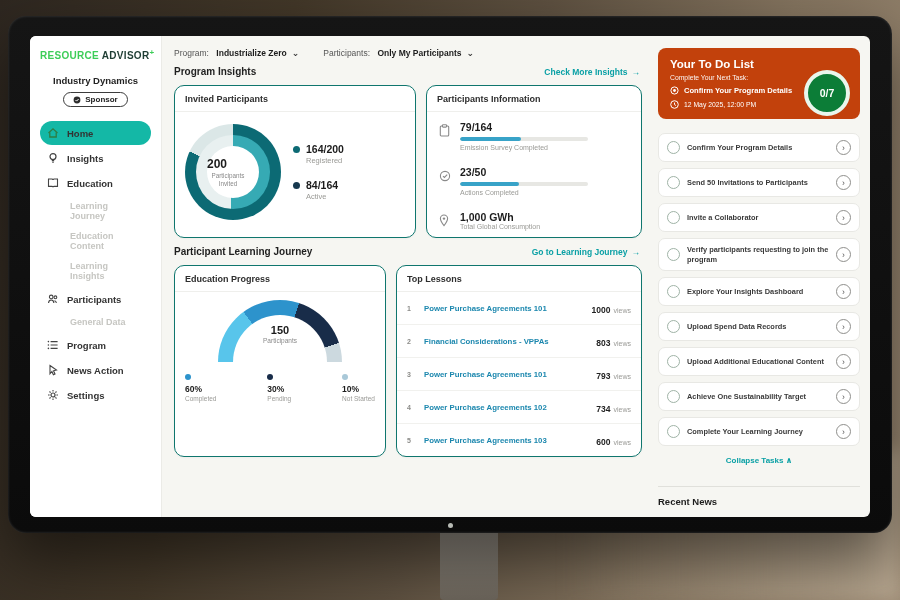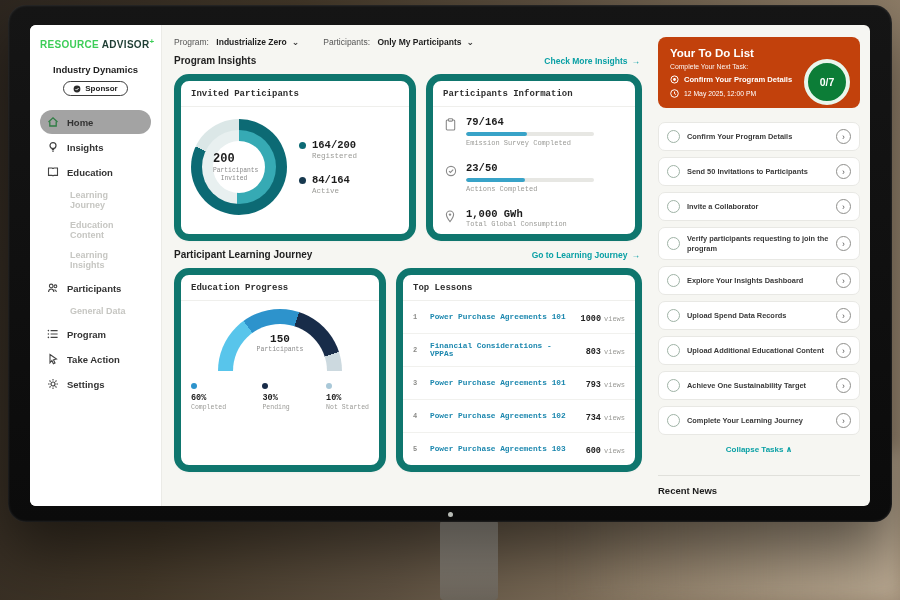--- a/index.html
+++ b/index.html
@@ -3,55 +3,55 @@
 <meta charset="utf-8">
 <style>
   html,body{margin:0;padding:0;}
   body{width:900px;height:600px;position:relative;overflow:hidden;
        font-family:"Liberation Sans","DejaVu Sans",sans-serif;
        background:linear-gradient(105deg,#2e2720 0%,#423728 28%,#5d5040 52%,#83735e 75%,#9c8a74 100%);}
   .bg-light{position:absolute;right:0;bottom:0;width:340px;height:150px;
        background:linear-gradient(90deg,rgba(196,182,160,0),rgba(205,190,166,.55));filter:blur(8px);}
   .stand{position:absolute;left:440px;top:520px;width:58px;height:80px;
        background:linear-gradient(180deg,#9a948a,#6c655b);border-radius:4px;}
-  .monitor{position:absolute;left:8px;top:5px;width:884px;height:517px;border-radius:18px;
+  .monitor{position:absolute;left:8px;top:16px;width:884px;height:517px;border-radius:18px;
        background:linear-gradient(180deg,#151515,#0b0b0b);
        box-shadow:0 28px 60px rgba(0,0,0,.5), inset 0 0 3px rgba(255,255,255,.18);}
   .led{position:absolute;left:50%;bottom:5px;width:5px;height:5px;margin-left:-2px;border-radius:50%;background:#d7dad4;opacity:.85;}
   .screen{position:absolute;left:22px;top:20px;right:22px;bottom:16px;background:#f6f6f2;border-radius:6px;overflow:hidden;display:flex;}
 
   
   .sidebar{width:132px;flex:none;background:#fff;border-right:1px solid #ebebe7;padding:12px 10px;box-sizing:border-box;}
   .logo{font-size:10px;font-weight:800;letter-spacing:.3px;white-space:nowrap;}
   .logo-a{color:#3dcd58;}
   .logo-b{color:#1e3d33;}
   .logo-plus{color:#3dcd58;font-size:8px;font-weight:800;}
   .org-name{margin-top:14px;font-size:9.5px;font-weight:700;color:#232323;text-align:center;}
   .sponsor{margin:6px auto 0;width:max-content;display:flex;align-items:center;gap:4px;
        border:1px solid #3c3c3c;border-radius:10px;padding:2px 9px;font-size:8px;font-weight:700;color:#222;cursor:pointer;background:#fff;}
   nav{margin-top:14px;}
   .nav-item{display:flex;align-items:center;gap:8px;padding:6px 7px;margin:1px 0;border-radius:14px;
        font-size:9.5px;font-weight:700;color:#333;cursor:pointer;}
-  .nav-item.active{background:#a3a3a3;}
+  .nav-item.active{background:#14b8a6;}
   .nav-ico{width:12px;height:12px;flex:none;display:flex;align-items:center;justify-content:center;}
   .nav-sub{display:block;padding:5px 7px 5px 30px;font-size:9px;font-weight:600;color:#c6c6c2;cursor:pointer;}
 
   
   .main{flex:1;min-width:0;padding:12px 10px 0 12px;box-sizing:border-box;}
   h1{font-size:17px;font-weight:800;color:#181818;margin:6px 0 10px;}
   .filters{display:flex;gap:24px;align-items:center;font-size:8.5px;margin-bottom:8px;}
   .f-label{color:#555;margin-right:5px;}
   .f-value{display:inline-flex;align-items:center;gap:5px;font-size:8.5px;font-weight:800;color:#1d1d1d;
        background:none;border:none;padding:0;cursor:pointer;font-family:inherit;}
   .chev{font-size:9px;color:#333;font-weight:700;}
   .sec-head{display:flex;justify-content:space-between;align-items:center;margin:8px 2px 8px 0;}
   .sec-title{font-size:10px;font-weight:800;color:#1f1f1f;}
   .sec-link{display:flex;align-items:center;gap:4px;color:#0aa0a5;font-size:8.5px;font-weight:800;cursor:pointer;}
   .cards-row{display:flex;gap:10px;align-items:stretch;}
-  .card{background:#fff;border:7px solid #0f766e;border-radius:15px;box-shadow:0 1px 2px rgba(0,0,0,.03);box-sizing:border-box;font-family:Liberation Mono, monospace;}
+  .card{background:#fff;border:1px solid #0f766e;border-radius:10px;box-shadow:0 1px 2px rgba(0,0,0,.03);box-sizing:border-box;}
   .card-title{padding:8px 10px 7px;font-size:9px;font-weight:800;color:#2e2e2e;border-bottom:1px solid #efefec;}
 
   .invited-card{width:242px;flex:none;}
   .invited-body{display:flex;align-items:center;gap:12px;padding:12px 10px;}
   .donut{position:relative;width:96px;height:96px;flex:none;}
   .ring{position:absolute;border-radius:50%;}
   .ring-outer{inset:0;}
   .ring-inner{inset:11px;}
   .hole{position:absolute;inset:22px;border-radius:50%;background:#fff;display:flex;flex-direction:column;
         align-items:flex-start;justify-content:center;text-align:center;}
@@ -187,21 +187,21 @@
               </svg>
             </span>
           <span>Program</span>
         </div>
         <div class="nav-item">
           <span class="nav-ico">
               <svg width="12" height="12" viewBox="0 0 12 12">
                 <path d="M3 1.5 9.5 6 6.5 6.8 8 10l-1.6.7-1.5-3.2L3 9.8z" fill="none" stroke="#444" stroke-width="1.1"></path>
               </svg>
             </span>
-          <span>Take Action</span>
+          <span>News Action</span>
         </div>
         <div class="nav-item">
           <span class="nav-ico">
               <svg width="12" height="12" viewBox="0 0 12 12">
                 <circle cx="6" cy="6" r="2" fill="none" stroke="#444" stroke-width="1.2"></circle>
                 <path d="M6 1v1.6M6 9.4V11M1 6h1.6M9.4 6H11M2.5 2.5l1.1 1.1M8.4 8.4l1.1 1.1M9.5 2.5 8.4 3.6M3.6 8.4 2.5 9.5" stroke="#444" stroke-width="1.1"></path>
               </svg>
             </span>
           <span>Settings</span>
         </div>

